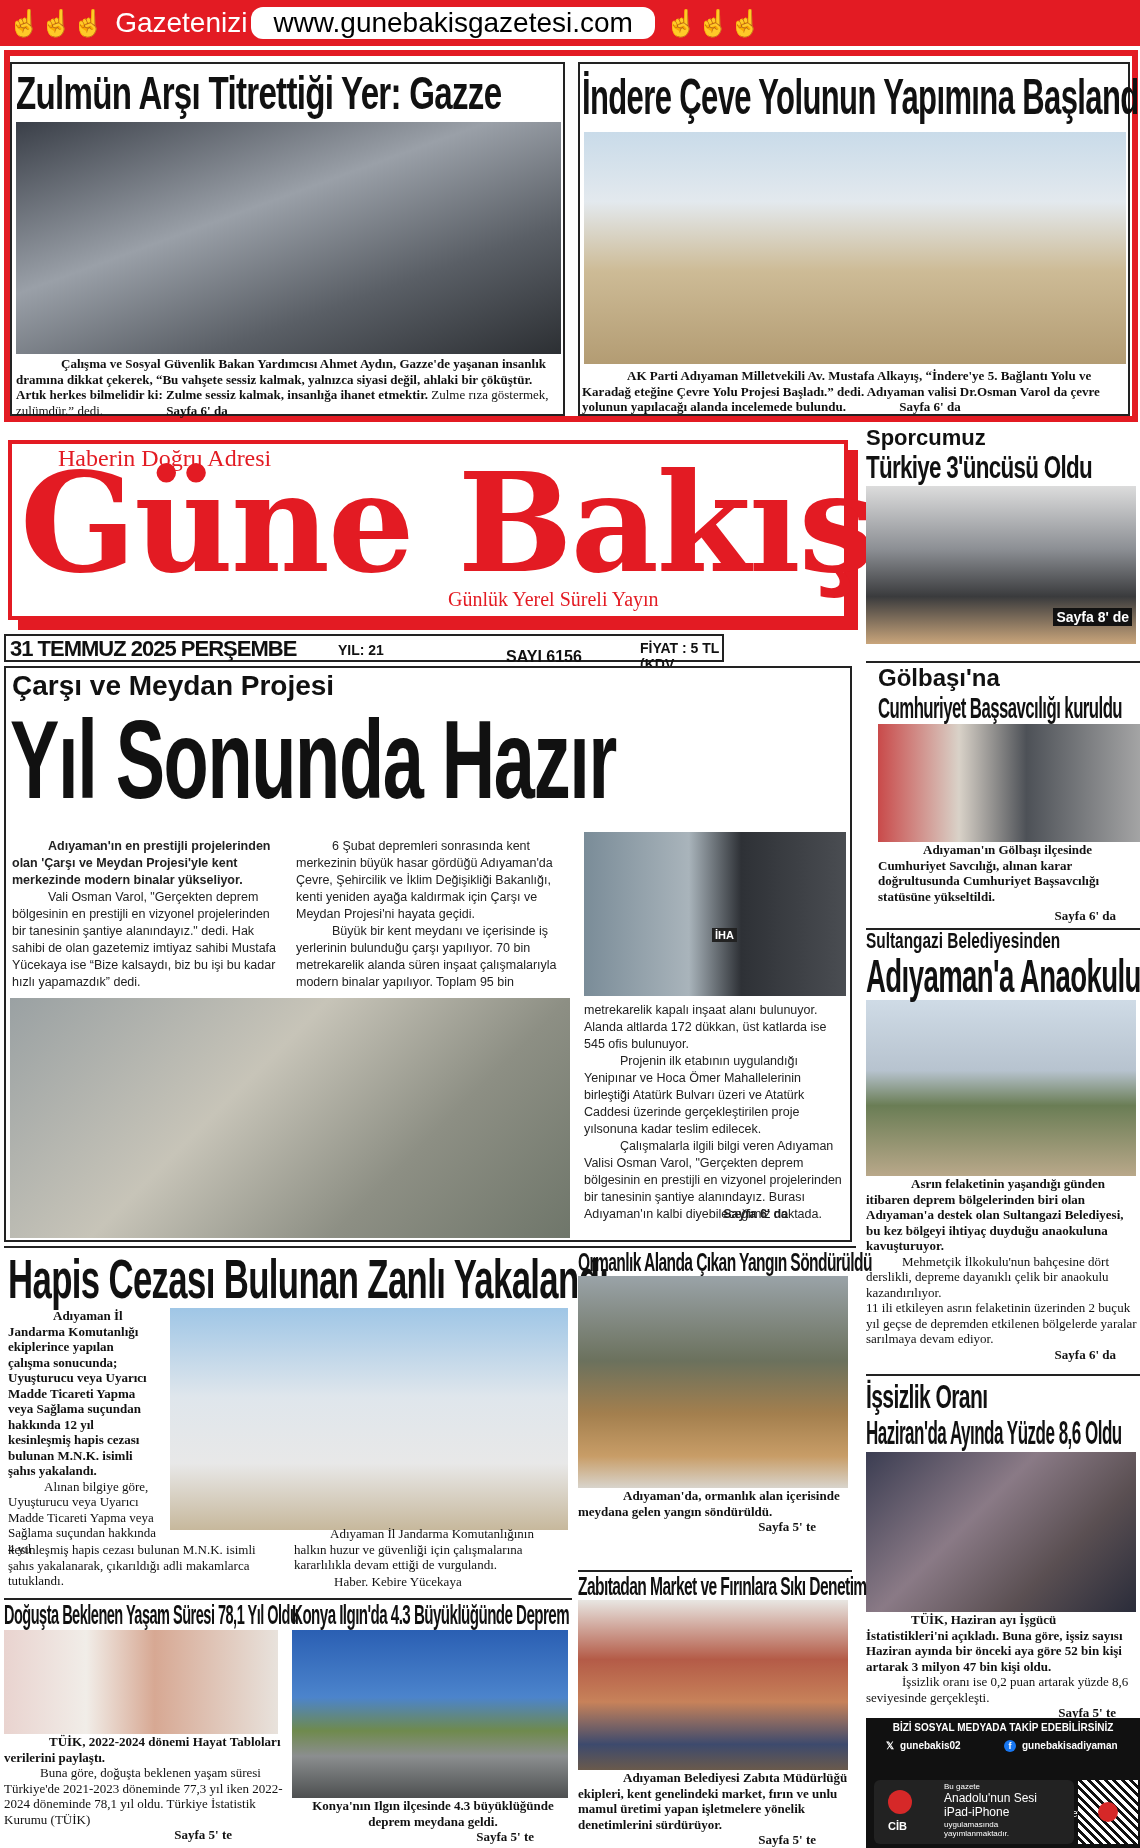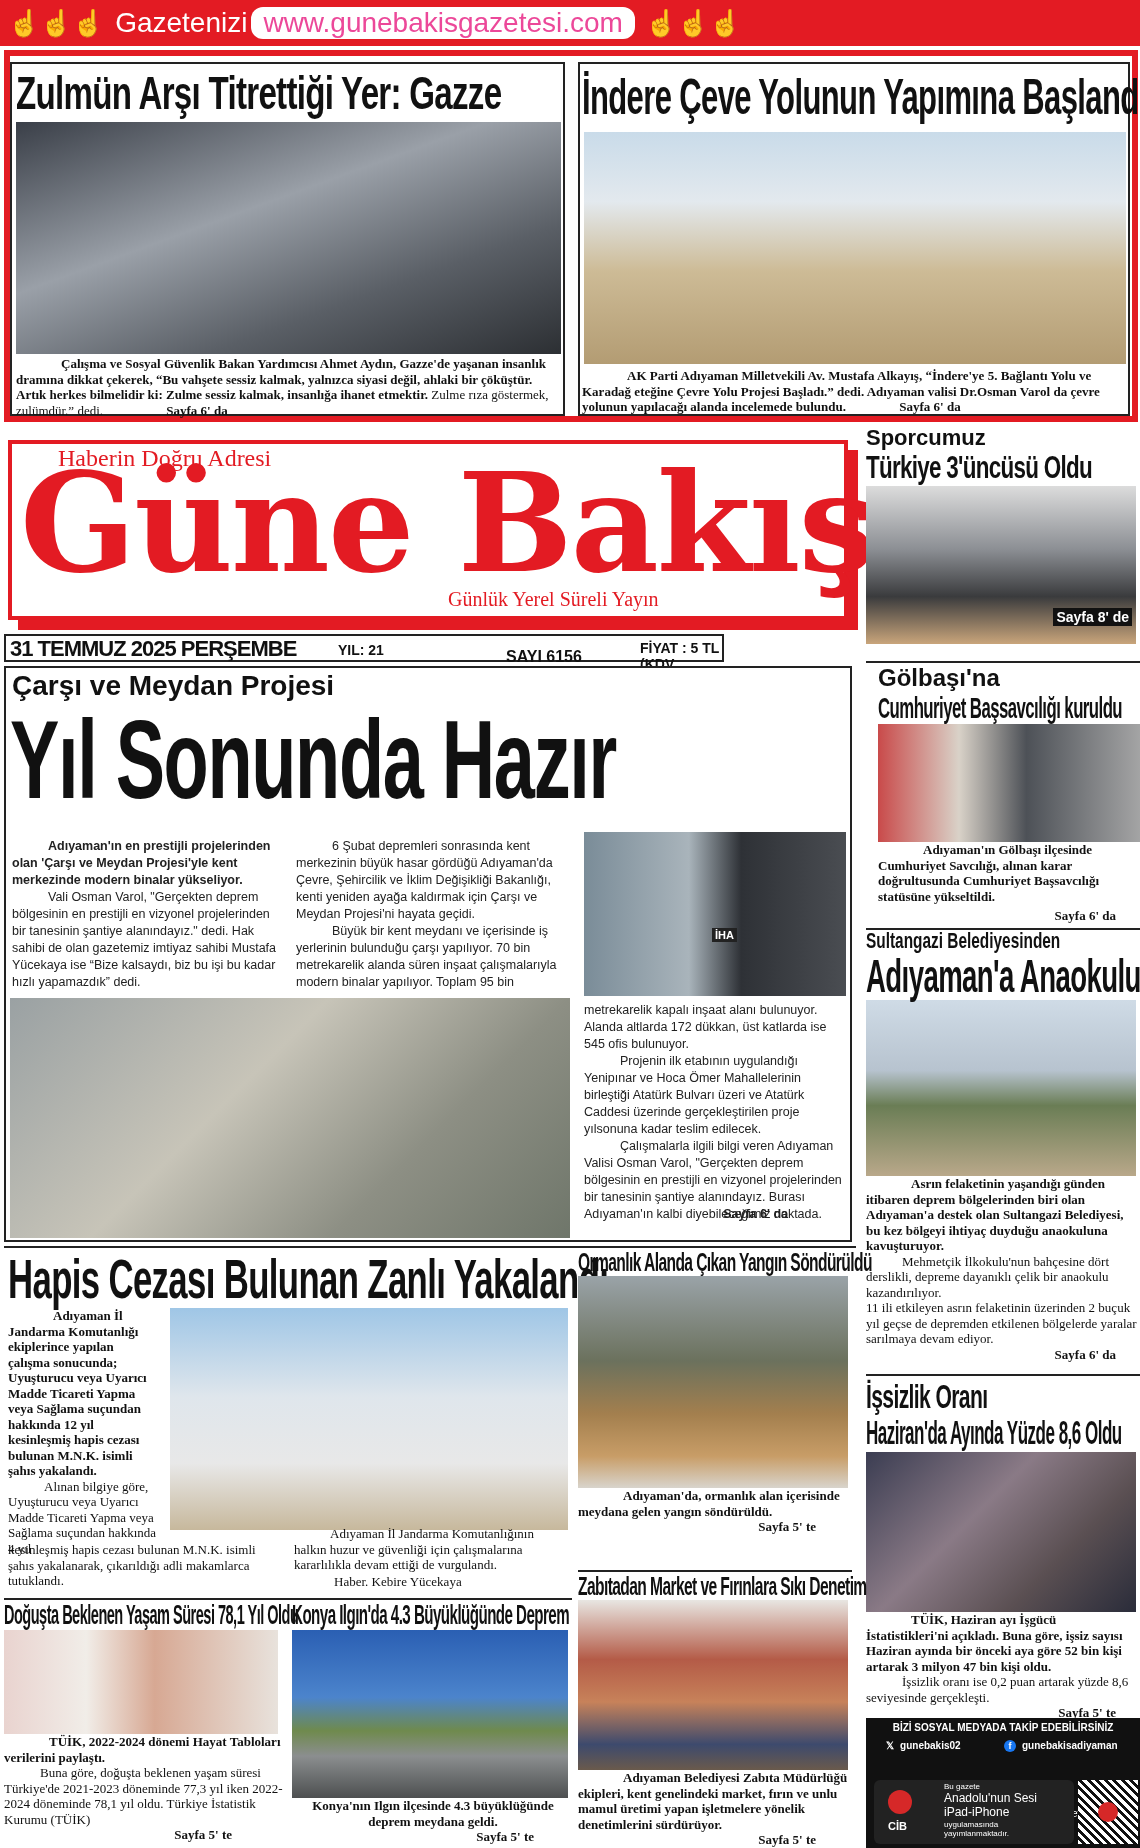--- a/index.html
+++ b/index.html
@@ -1,21 +1,21 @@
 <!DOCTYPE html>
 <html><head>
 <meta charset="utf-8">
 <style>
 *{box-sizing:border-box;margin:0;padding:0;}
 body{width:1140px;height:1848px;background:#fff;font-family:"Liberation Serif",serif;position:relative;overflow:hidden;color:#111;}
 .abs{position:absolute;}
 .cond{font-family:"Liberation Sans",sans-serif;font-weight:bold;transform-origin:left top;white-space:nowrap;letter-spacing:-1px;}
 .topbar{left:0;top:0;width:1140px;height:46px;background:#e31b23;display:flex;align-items:center;padding-left:8px;color:#fff;font-family:"Liberation Sans",sans-serif;font-size:28px;}
 .hand{font-size:26px;margin-right:2px;color:#fff;}
-.urlpill{background:#fff;color:#ec4899;border-radius:12px;padding:0 12px;margin:0 4px;}
+.urlpill{background:#fff;color:#000000;border-radius:12px;padding:0 22px;margin:0 4px;}
 .redframe{left:4px;top:50px;width:1134px;height:372px;border:6px solid #e31b23;}
 .box{border:2px solid #222;background:#fff;}
 .img{background:linear-gradient(135deg,#8a8f96,#c8ccd2 50%,#6d6f72);text-align:right;}
 .cap{font-size:13px;line-height:15.5px;font-weight:bold;}
 .cap .ind{display:inline-block;width:45px;}
 .body{font-family:"Liberation Sans",sans-serif;font-size:12.5px;line-height:17px;color:#222;}
 .sayfa{font-weight:bold;}
 .rule{height:2px;background:#222;}
 .logo-box{left:8px;top:440px;width:840px;height:180px;border:4px solid #e31b23;background:#fff;box-shadow:10px 10px 0 #e31b23;}
 .logo-main{left:20px;top:455px;font-family:"DejaVu Serif",serif;font-weight:bold;font-size:136px;color:#e31b23;letter-spacing:-2px;line-height:136px;}

